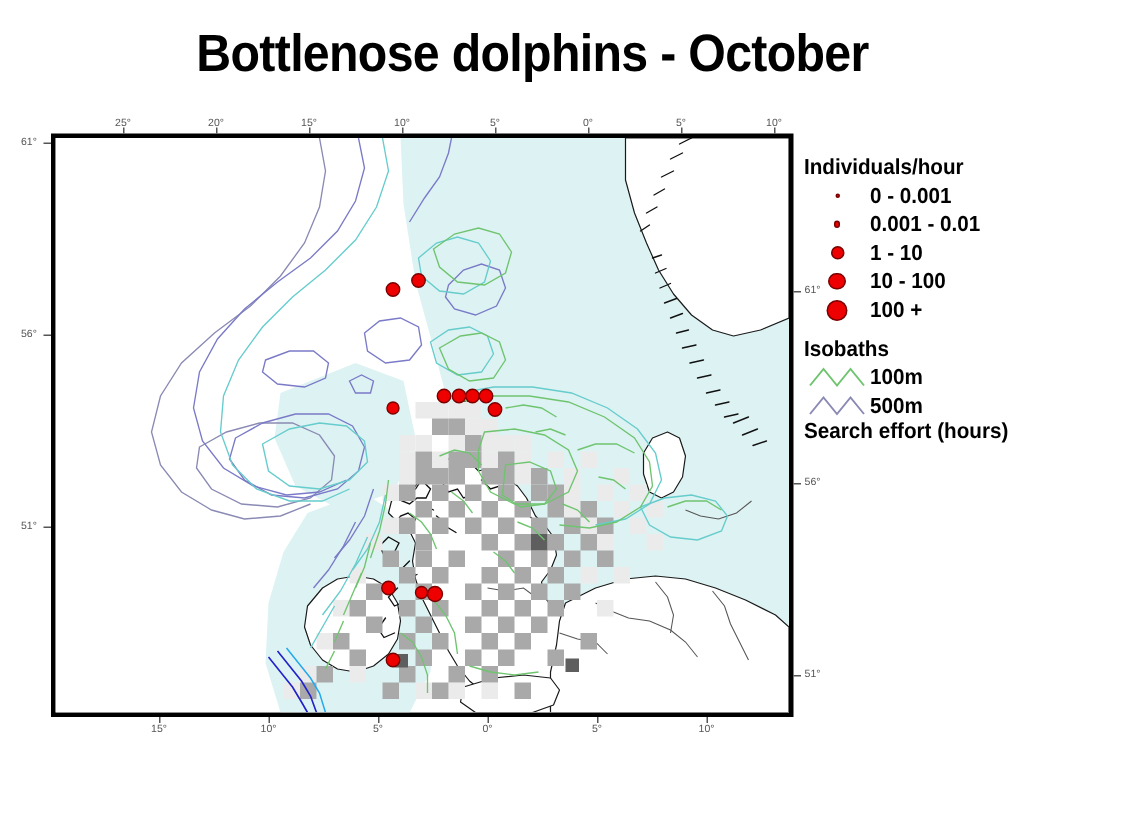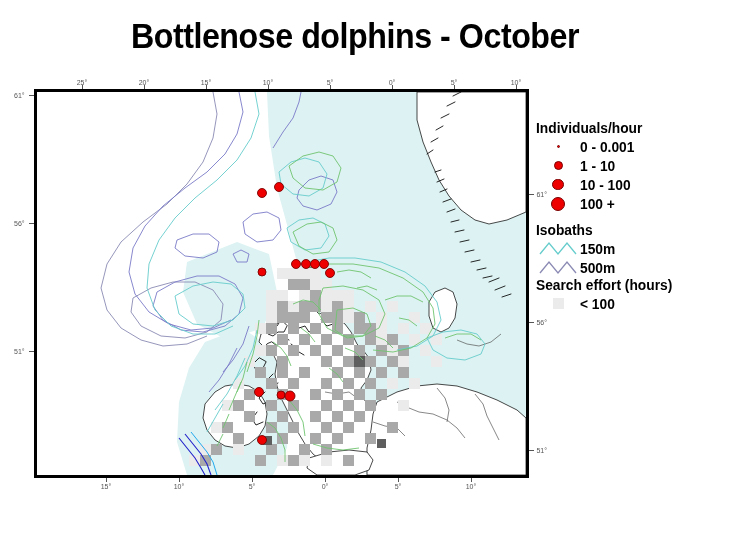--- a/index.html
+++ b/index.html
@@ -67,21 +67,21 @@
   .axis-left { left: -20px; transform: translateY(-50%); }
   .axis-right{ right: -18px; transform: translateY(-50%); }
   .tick-mark {
     position: absolute;
     background: #555555;
   }
   
   #legend {
     position: absolute;
     left: 536px;
-    top: 120px;
+    top: 104px;
     width: 212px;
   }
   .legend-heading {
     font-size: 14.5px;
     font-weight: bold;
     color: #000000;
     white-space: nowrap;
     transform: scaleX(0.95);
     transform-origin: left center;
     line-height: 17px;
@@ -504,20 +504,26 @@
     <div class="legend-heading">Individuals/hour</div>
     <div id="individuals-rows">
         <div class="legend-row">
           <div class="legend-swatch-cell">
             <div class="dot" style="width: 3px; height: 3px; background: rgb(238, 0, 0);"></div>
           </div>
           <div class="legend-text">0 - 0.001</div>
         </div>
         <div class="legend-row">
           <div class="legend-swatch-cell">
+            <div class="dot" style="width: 4.5px; height: 4.5px; background: rgb(238, 0, 0);"></div>
+          </div>
+          <div class="legend-text">0.001 - 0.01</div>
+        </div>
+        <div class="legend-row">
+          <div class="legend-swatch-cell">
             <div class="dot" style="width: 9px; height: 9px; background: rgb(238, 0, 0);"></div>
           </div>
           <div class="legend-text">1 - 10</div>
         </div>
         <div class="legend-row">
           <div class="legend-swatch-cell">
             <div class="dot" style="width: 11.5px; height: 11.5px; background: rgb(238, 0, 0);"></div>
           </div>
           <div class="legend-text">10 - 100</div>
         </div>
@@ -529,41 +535,35 @@
         </div>
       </div>
   </div>
 
   <div id="isobaths-block">
     <div class="legend-heading">Isobaths</div>
     <div id="isobath-rows">
         <div class="legend-row">
           <div class="legend-swatch-cell">
             <svg width="38" height="17" viewBox="0 0 38 17" class="zig">
-              <path d="M1,14 L10,3 L19,14 L28,3 L37,14" fill="none" stroke="#66cccc" stroke-width="1.3"></path>
+              <path d="M1,14 L10,3 L19,14 L28,3 L37,14" fill="none" stroke="#6fc46f" stroke-width="1.3"></path>
             </svg>
           </div>
-          <div class="legend-text">150m</div>
+          <div class="legend-text">100m</div>
         </div>
         <div class="legend-row">
           <div class="legend-swatch-cell">
             <svg width="38" height="17" viewBox="0 0 38 17" class="zig">
               <path d="M1,14 L10,3 L19,14 L28,3 L37,14" fill="none" stroke="#8a8ab4" stroke-width="1.3"></path>
             </svg>
           </div>
           <div class="legend-text">500m</div>
         </div>
       </div>
   </div>
 
   <div id="effort-block">
     <div class="legend-heading">Search effort (hours)</div>
     <div id="effort-rows">
-        <div class="legend-row">
-          <div class="legend-swatch-cell">
-            <div class="sq" style="background: rgb(235, 235, 235);"></div>
-          </div>
-          <div class="legend-text">&lt; 100</div>
-        </div>
       </div>
   </div>
 
 </div>
 
 </body></html>

